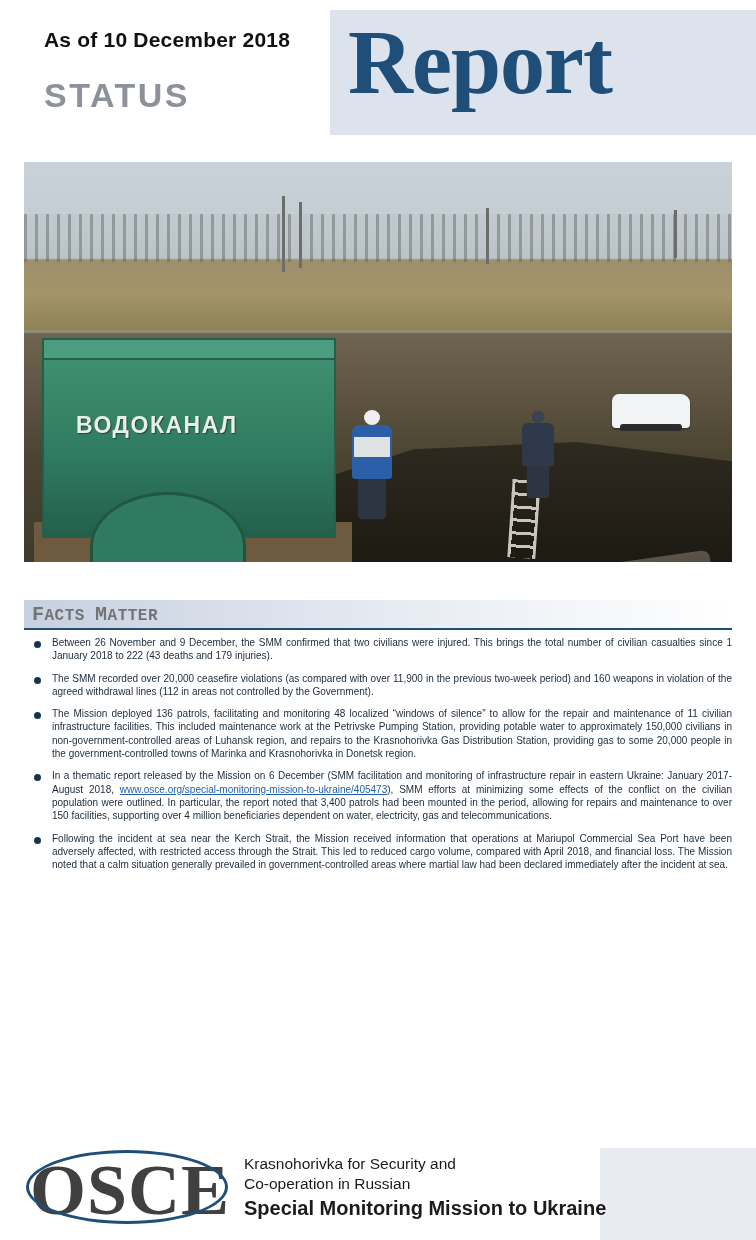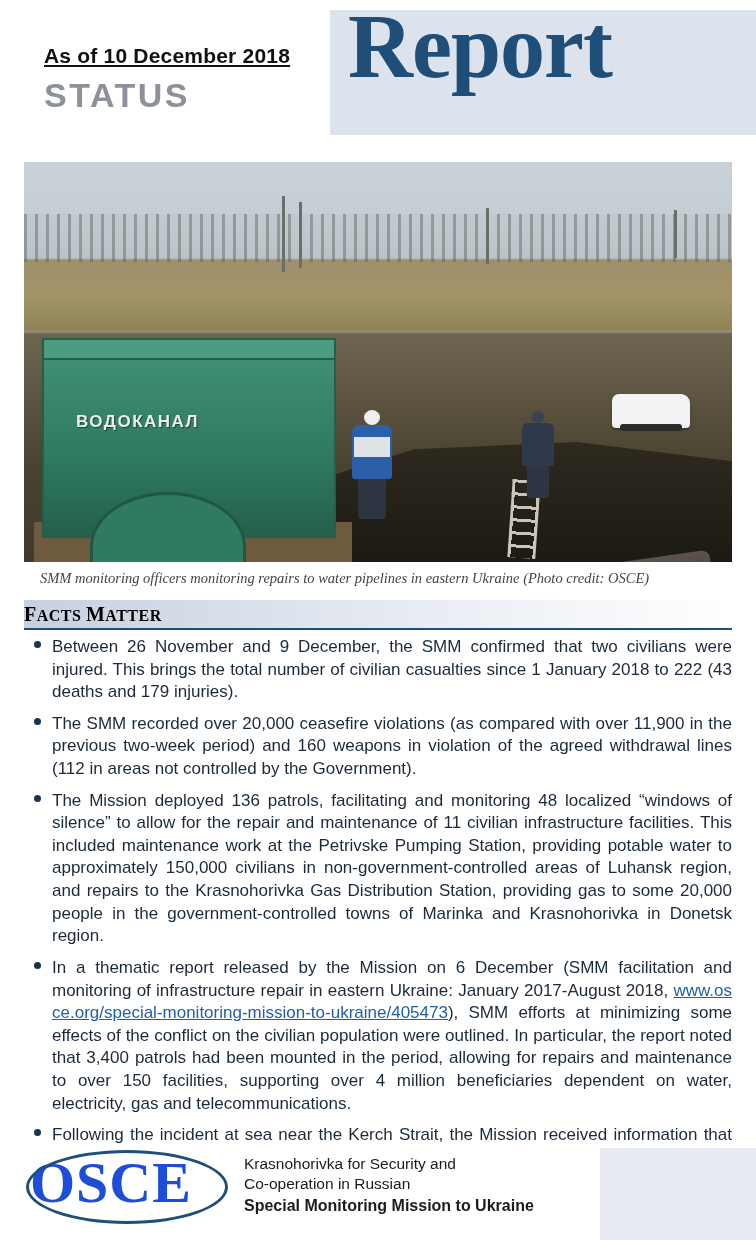--- a/index.html
+++ b/index.html
@@ -23,27 +23,26 @@
   }
 
   
   .header {
     position: relative;
     height: 135px;
   }
   .header-date {
     position: absolute;
     left: 44px;
-    top: 44px;
+    top: 28px;
     font-size: 21px;
     font-weight: bold;
     color: #111111;
     letter-spacing: 0.2px;
     white-space: nowrap;
-    text-decoration: underline;
   }
   .header-status {
     position: absolute;
     left: 44px;
     top: 76px;
     font-size: 34px;
     font-weight: bold;
     color: #8d9199;
     letter-spacing: 2.5px;
     white-space: nowrap;
@@ -53,21 +52,21 @@
     position: absolute;
     left: 330px;
     top: 10px;
     width: 426px;
     height: 125px;
     background: #dce3ed;
   }
   .header-report {
     position: absolute;
     left: 348px;
-    top: 2px;
+    top: 18px;
     font-family: "Liberation Serif", serif;
     font-size: 90px;
     font-weight: bold;
     color: #1f4e79;
     letter-spacing: -1px;
     line-height: 1;
     white-space: nowrap;
   }
 
   
@@ -126,21 +125,21 @@
     width: 290px;
     height: 22px;
     background: #4c9d80;
     border: 2px solid #23604b;
   }
   .tank-label {
     position: absolute;
     left: 52px;
     top: 250px;
     font-family: "Liberation Sans", sans-serif;
-    font-size: 17px;
+    font-size: 23px;
     font-weight: bold;
     color: #e9eeea;
     letter-spacing: 1.5px;
     text-shadow: 1px 1px 1px rgba(0,0,0,0.45);
     white-space: nowrap;
   }
   .tank-plinth {
     position: absolute;
     left: 10px;
     top: 360px;
@@ -253,42 +252,42 @@
     position: absolute;
     left: 24px;
     top: 600px;
     width: 708px;
     height: 28px;
     background: linear-gradient(90deg, #c7d0e0 0%, #e8ecf3 55%, #ffffff 100%);
     border-bottom: 2px solid #1f4e79;
   }
   .facts-title {
     position: absolute;
-    left: 24px;
+    left: 32px;
     top: 603px;
-    font-family: Liberation Serif, serif;
+    font-family: Liberation Mono, monospace;
     font-size: 20px;
     font-weight: bold;
-    color: #000000;
+    color: #737373;
     letter-spacing: 0.5px;
   }
   .facts-title .sc { font-size: 16px; }
 
   
   .bullets {
     position: absolute;
     left: 30px;
     top: 636px;
     width: 702px;
   }
   .bullet {
     position: relative;
     padding-left: 22px;
     margin-bottom: 9px;
-    font-size: 17px;
+    font-size: 10px;
     line-height: 1.33;
     color: #1b2a3a;
     text-align: justify;
   }
   .bullet .dot {
     position: absolute;
     left: 4px;
     top: 5px;
     width: 7px;
     height: 7px;
@@ -317,23 +316,23 @@
     top: 0;
     width: 156px;
     height: 92px;
     background: #e8ecf2;
   }
   .osce-logo {
     position: absolute;
     left: 30px;
     top: 6px;
     font-family: "Liberation Serif", serif;
-    font-size: 58px;
-    font-weight: bold;
-    color: #1d4ed8;
+    font-size: 72px;
+    font-weight: bold;
+    color: #404040;
     letter-spacing: 1px;
     line-height: 1;
     white-space: nowrap;
   }
   .osce-ring {
     position: absolute;
     left: 26px;
     top: 2px;
     width: 196px;
     height: 68px;
@@ -345,21 +344,21 @@
     position: absolute;
     left: 244px;
     top: 6px;
     line-height: 1.28;
     color: #1b1b1b;
   }
   .footer-text .l1, .footer-text .l2 {
     font-size: 15.5px;
   }
   .footer-text .l3 {
-    font-size: 16px;
+    font-size: 20px;
     font-weight: bold;
     margin-top: 2px;
     text-align: center;
   }
 </style>
 </head>
 <body>
 
 <div class="page">
 
@@ -398,21 +397,20 @@
       </div>
       <div class="person p-dark">
         <div class="head"></div>
         <div class="body"></div>
         <div class="legs"></div>
       </div>
 
     </div>
   </div>
 
-  <div class="caption">SMM monitoring officers monitoring repairs to water pipelines in eastern Ukraine (Photo credit: OSCE)</div>
 
   <div class="facts-bar"></div>
   <div class="facts-title">
     <span>F</span><span class="sc">ACTS </span><span>M</span><span class="sc">ATTER</span>
   </div>
 
   <div class="bullets">
 
     <div class="bullet">
       <span class="dot"></span>

